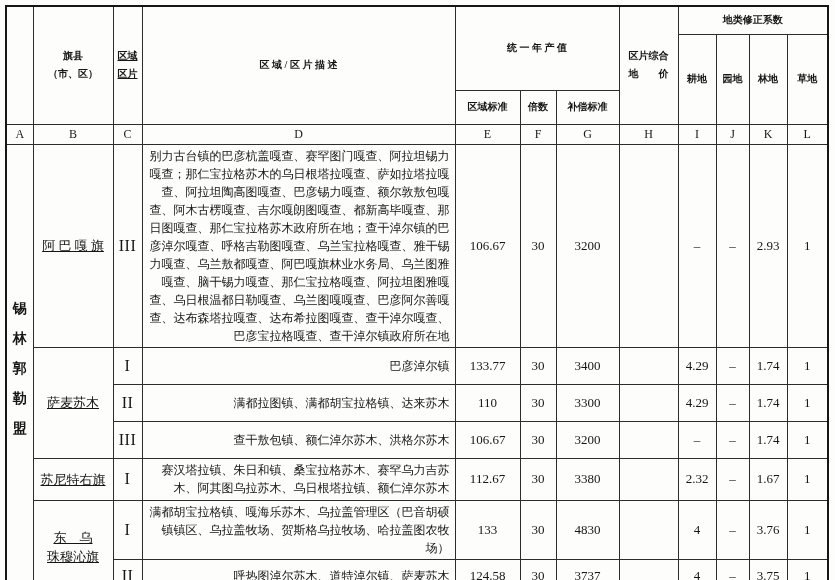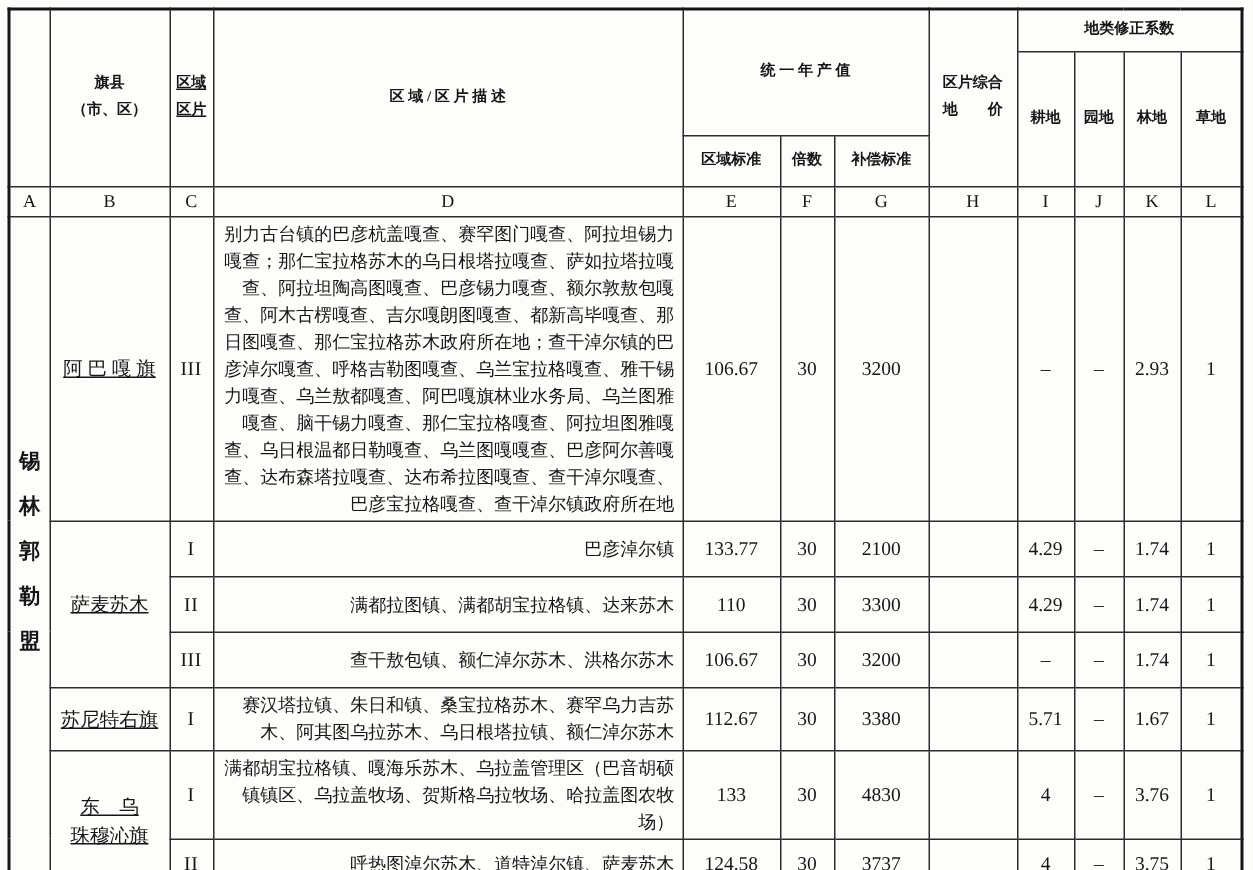--- a/index.html
+++ b/index.html
@@ -35,21 +35,21 @@
   .zonehdr { word-break: break-all; line-height: 17px; font-size: 13px; text-decoration: underline; }
   .letter { font-size: 12px; font-weight: normal; }
   .vert {
     word-break: break-all;
     font-size: 14px;
     line-height: 30px;
     font-weight: bold;
     padding: 0 1px;
   }
   .banner { font-size: 13px; line-height: 19px; text-decoration: underline; }
-  .zone { font-size: 13px; letter-spacing: 0.5px; }
+  .zone { font-size: 16px; letter-spacing: 0.5px; }
   .desc {
     text-align: right;
     font-size: 12px;
     line-height: 18px;
     padding: 2px 5px;
   }
   .num { font-size: 13px; }
 </style>
 </head>
 <body>
@@ -122,21 +122,21 @@
         <td class="num">–</td>
         <td class="num">2.93</td>
         <td class="num">1</td>
       </tr>
       <tr style="height:37px">
         <td class="banner" rowspan="3">萨麦苏木</td>
         <td class="zone">I</td>
         <td class="desc">巴彦淖尔镇</td>
         <td class="num">133.77</td>
         <td class="num">30</td>
-        <td class="num">2100</td>
+        <td class="num">3400</td>
         <td class="num"></td>
         <td class="num">4.29</td>
         <td class="num">–</td>
         <td class="num">1.74</td>
         <td class="num">1</td>
       </tr>
       <tr style="height:37px">
         <td class="zone">II</td>
         <td class="desc">满都拉图镇、满都胡宝拉格镇、达来苏木</td>
         <td class="num">110</td>
@@ -161,21 +161,21 @@
         <td class="num">1</td>
       </tr>
       <tr style="height:42px">
         <td class="banner">苏尼特右旗</td>
         <td class="zone">I</td>
         <td class="desc">赛汉塔拉镇、朱日和镇、桑宝拉格苏木、赛罕乌力吉苏木、阿其图乌拉苏木、乌日根塔拉镇、额仁淖尔苏木</td>
         <td class="num">112.67</td>
         <td class="num">30</td>
         <td class="num">3380</td>
         <td class="num"></td>
-        <td class="num">5.71</td>
+        <td class="num">2.32</td>
         <td class="num">–</td>
         <td class="num">1.67</td>
         <td class="num">1</td>
       </tr>
       <tr style="height:45px">
         <td class="banner pre" rowspan="2">东　乌
 珠穆沁旗</td>
         <td class="zone">I</td>
         <td class="desc">满都胡宝拉格镇、嘎海乐苏木、乌拉盖管理区（巴音胡硕镇镇区、乌拉盖牧场、贺斯格乌拉牧场、哈拉盖图农牧场）</td>
         <td class="num">133</td>

